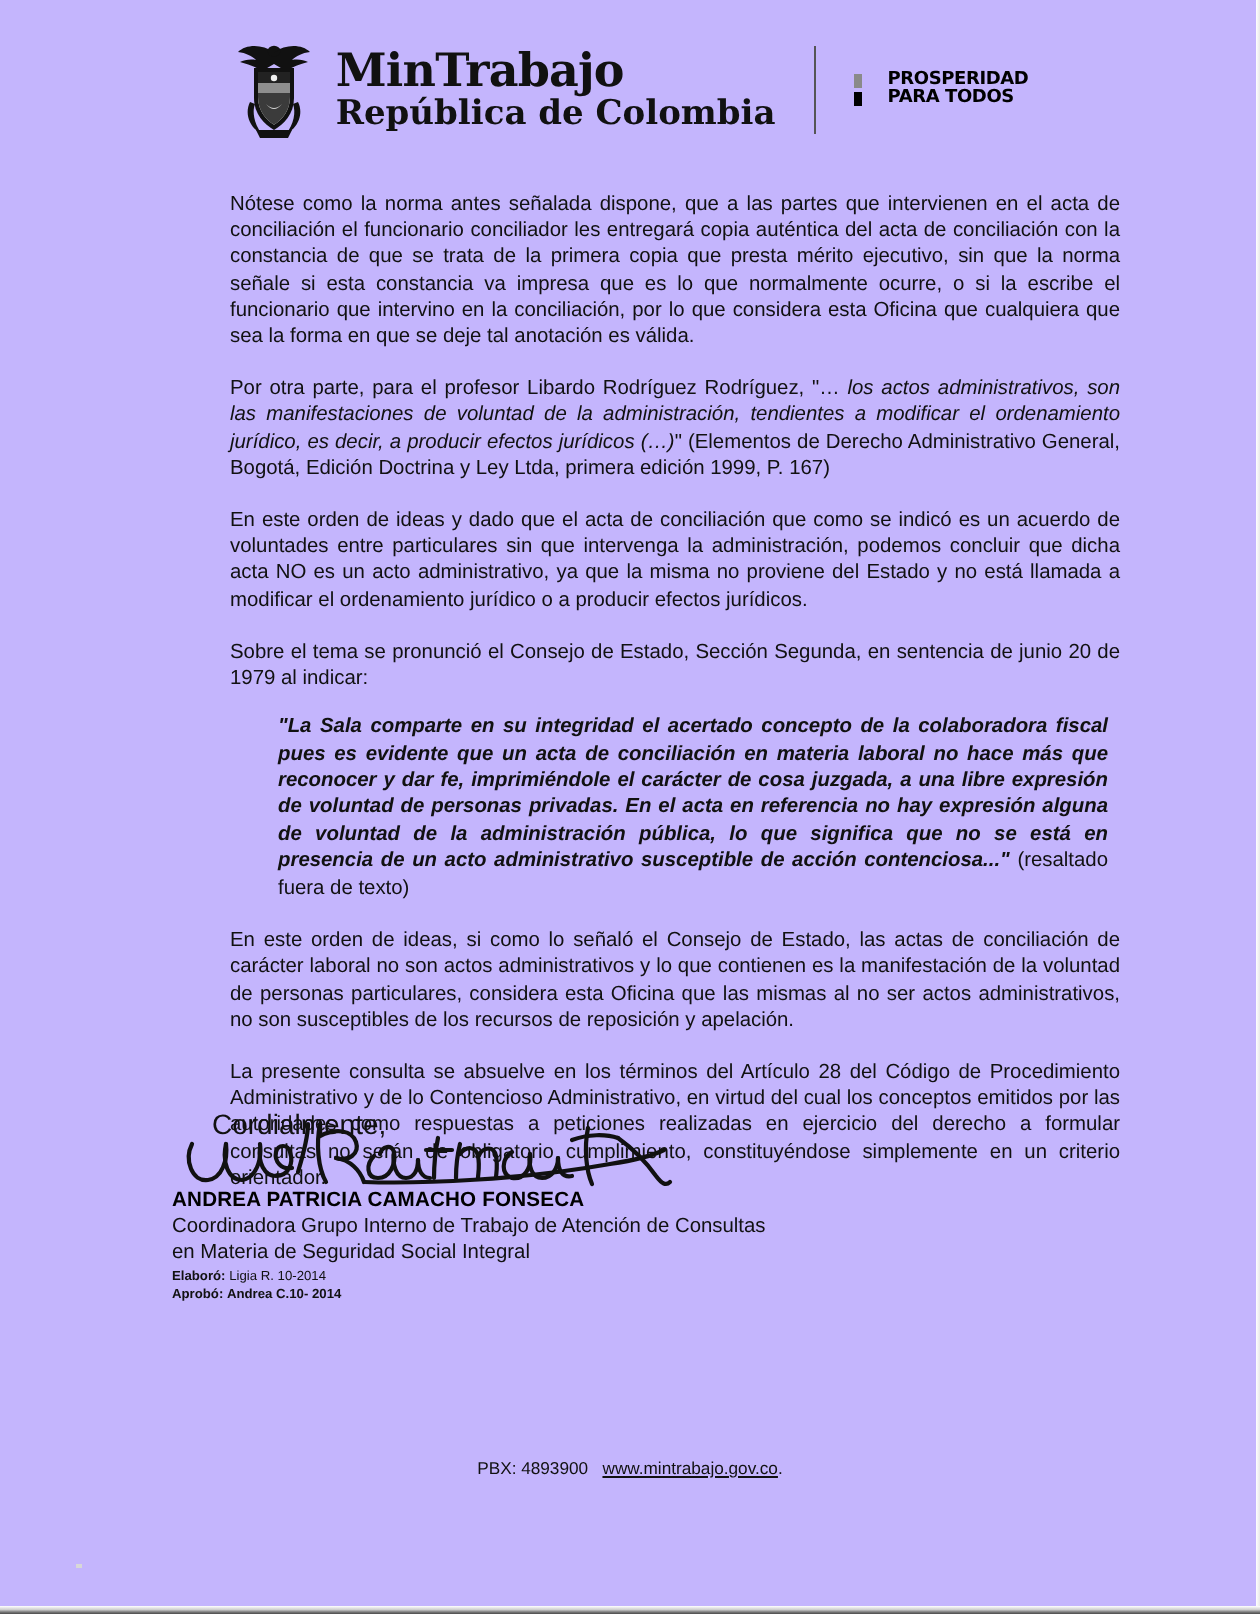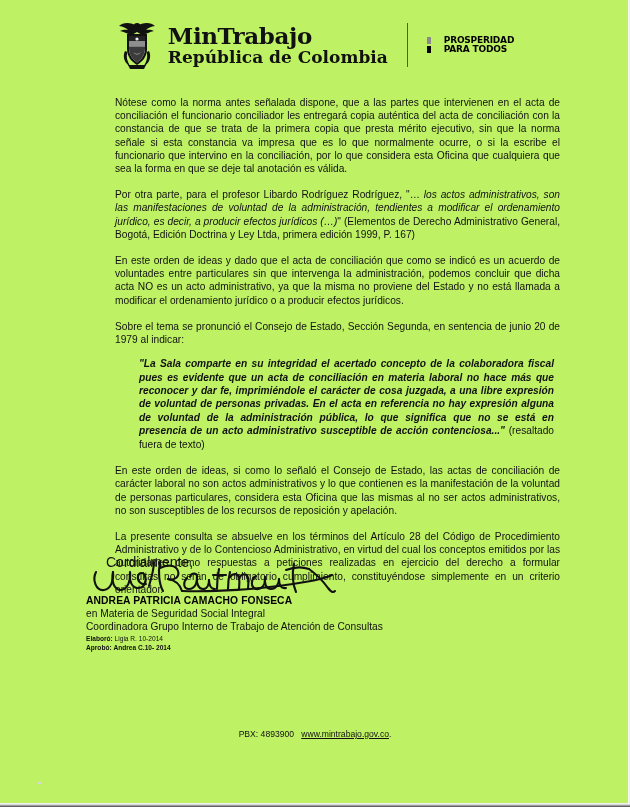--- a/index.html
+++ b/index.html
@@ -11,21 +11,21 @@
     width: 630px;
     height: 807px;
     overflow: hidden;
     font-family: "Liberation Sans", sans-serif;
     color: #000000;
     position: relative;
   }
   .page {
     position: absolute;
     inset: 0;
-    background: #bef264;
+    background: #c4b5fd;
     padding: 0;
   }
   
   .scan-shadow-bottom {
     position: absolute;
     left: 0;
     right: 0;
     bottom: 0;
     height: 4px;
     background: linear-gradient(to bottom, #ffffff 0%, #cfcfcf 45%, #7a7a7a 75%, #4a4a4a 100%);
@@ -313,22 +313,22 @@
           <path d="M189 21 C189 27, 191 31, 196 30"></path>
           <path d="M204 6 C202 16, 203 27, 206 34"></path>
           <path d="M196 12 C204 9, 213 9, 219 11"></path>
           <path d="M219 11 C226 16, 233 23, 238 30 C241 34, 243 35, 245 33"></path>
           <path d="M92 33 C120 34, 170 32, 215 24 C228 22, 236 20, 242 17"></path>
         </g>
       </svg>
     </div>
 
     <div class="sign-name">ANDREA PATRICIA CAMACHO FONSECA</div>
+    <div class="sign-role">Coordinadora Grupo Interno de Trabajo de Atención de Consultas</div>
     <div class="sign-role">en Materia de Seguridad Social Integral</div>
-    <div class="sign-role">Coordinadora Grupo Interno de Trabajo de Atención de Consultas</div>
 
     <div class="meta-lines">
       <div>
         <span class="k">Elaboró:</span>
         <span class="v">Ligia R. 10-2014</span>
       </div>
       <div>
         <span class="k">Aprobó:</span>
         <span class="v bold">Andrea C.10- 2014</span>
       </div>

